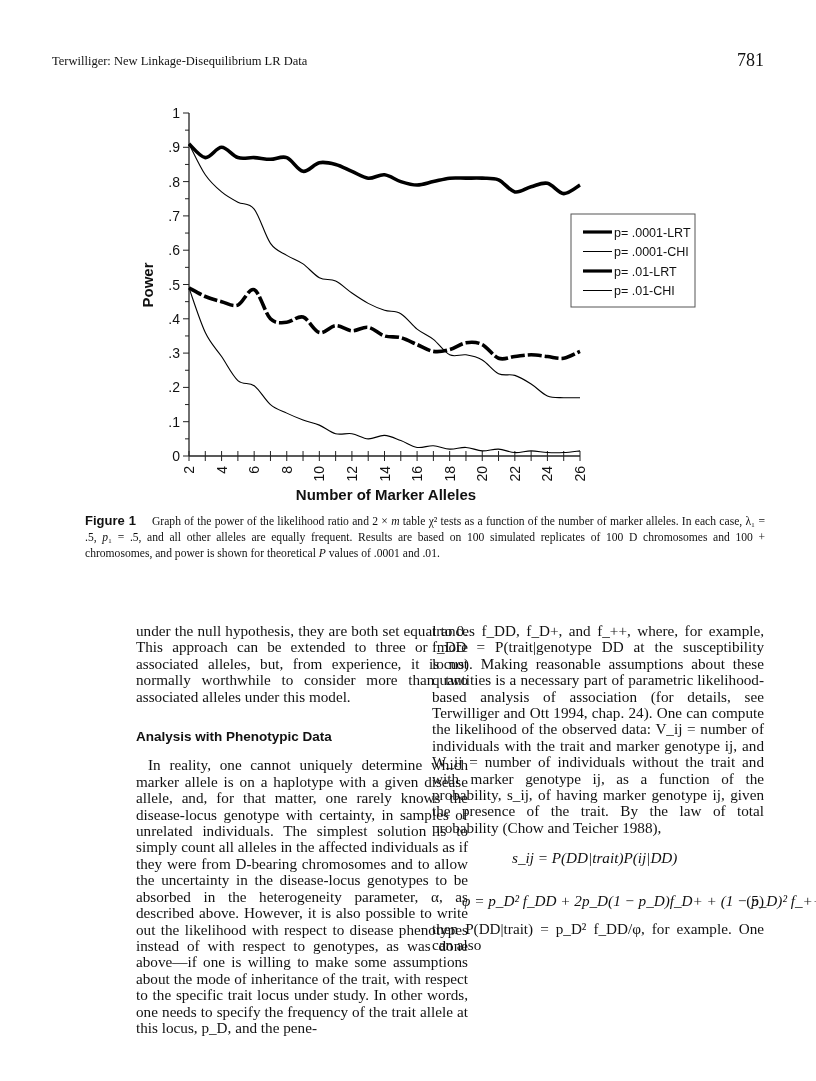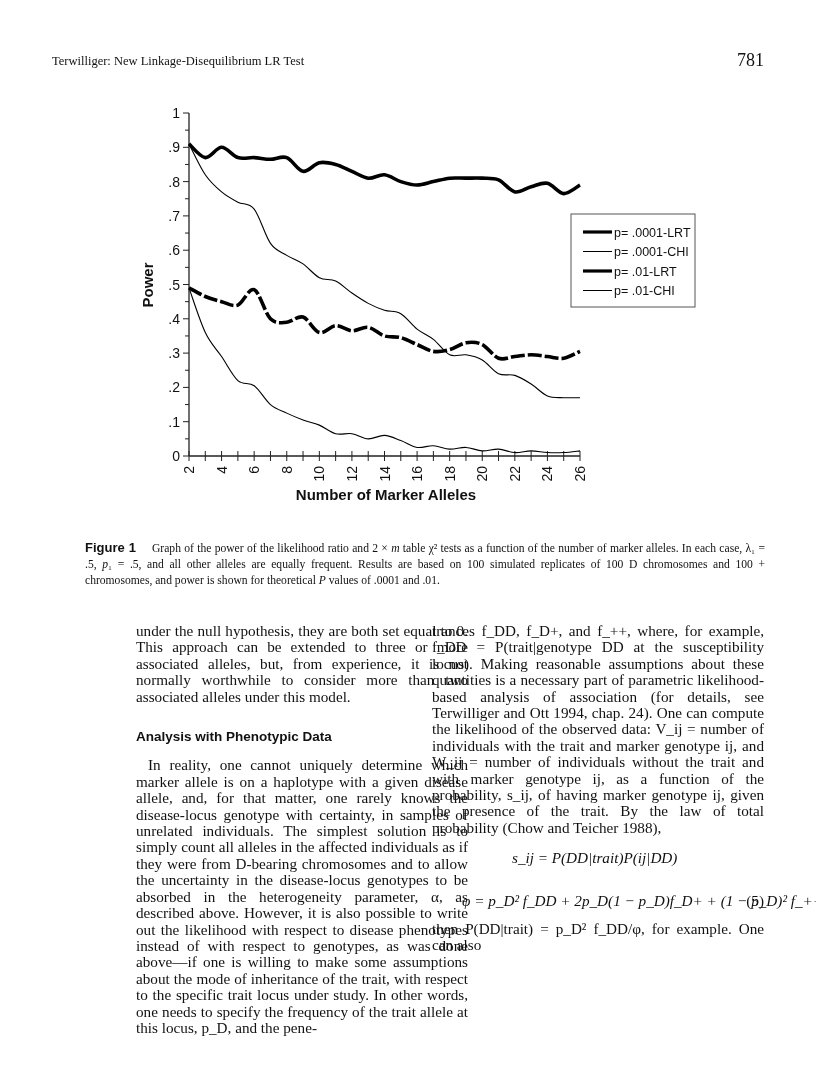--- a/index.html
+++ b/index.html
@@ -2,36 +2,36 @@
 <html><head>
 <meta charset="utf-8">
 <style>
   html, body { margin:0; padding:0; background:#fff; }
   body { width:816px; height:1081px; position:relative; overflow:hidden; color:#111;
          font-family:"Liberation Serif", "DejaVu Serif", serif; }
   .running-head { position:absolute; top:54px; left:52px; font-size:12.5px; }
   .page-num { position:absolute; top:50px; right:52px; font-size:18px;text-align:center; }
   #chart { position:absolute; left:0; top:0; }
   .axis-text { font-family:"Liberation Sans", "DejaVu Sans", sans-serif; fill:#111; }
-  .caption { position:absolute; top:540px; left:85px; width:680px; font-size:11.6px; line-height:16px; text-align:justify; }
+  .caption { position:absolute; top:513px; left:85px; width:680px; font-size:11.6px; line-height:16px; text-align:justify; }
   .caption .fig-label { font-family:"Liberation Sans", sans-serif; font-weight:bold; font-size:13px; margin-right:16px; }
   .col { position:absolute; font-size:15.2px; line-height:16.4px; text-align:justify; }
   .col p { margin:0; }
   .col-left { left:100px; top:623px; width:332px;margin-left:36px; }
   .col-right { left:432px; top:623px; width:332px; }
   .section-head { font-family:"Liberation Sans", sans-serif; font-weight:bold; font-size:13.5px; margin:24px 0 12px 0 !important; }
   .indent { text-indent:12px; }
   .eq { position:relative; height:16.4px; white-space:nowrap; }
   .eq-num { position:absolute; right:0; }
   i { font-style:italic; }
 </style>
 </head>
 <body>
 
-<div class="running-head">Terwilliger: New Linkage-Disequilibrium LR Test</div>
+<div class="running-head">Terwilliger: New Linkage-Disequilibrium LR Data</div>
 <div class="page-num">781</div>
 
 <svg id="chart" width="816" height="530">
   <g id="y-axis">
       <line x1="189" y1="113" x2="189" y2="456" stroke="#222" stroke-width="1.3"></line>
       <line x1="183" y1="456" x2="189" y2="456" stroke="#222" stroke-width="1"></line>
       <line x1="185" y1="438.85" x2="189" y2="438.85" stroke="#222" stroke-width="1"></line>
       <line x1="183" y1="421.7" x2="189" y2="421.7" stroke="#222" stroke-width="1"></line>
       <line x1="185" y1="404.55" x2="189" y2="404.55" stroke="#222" stroke-width="1"></line>
       <line x1="183" y1="387.4" x2="189" y2="387.4" stroke="#222" stroke-width="1"></line>

